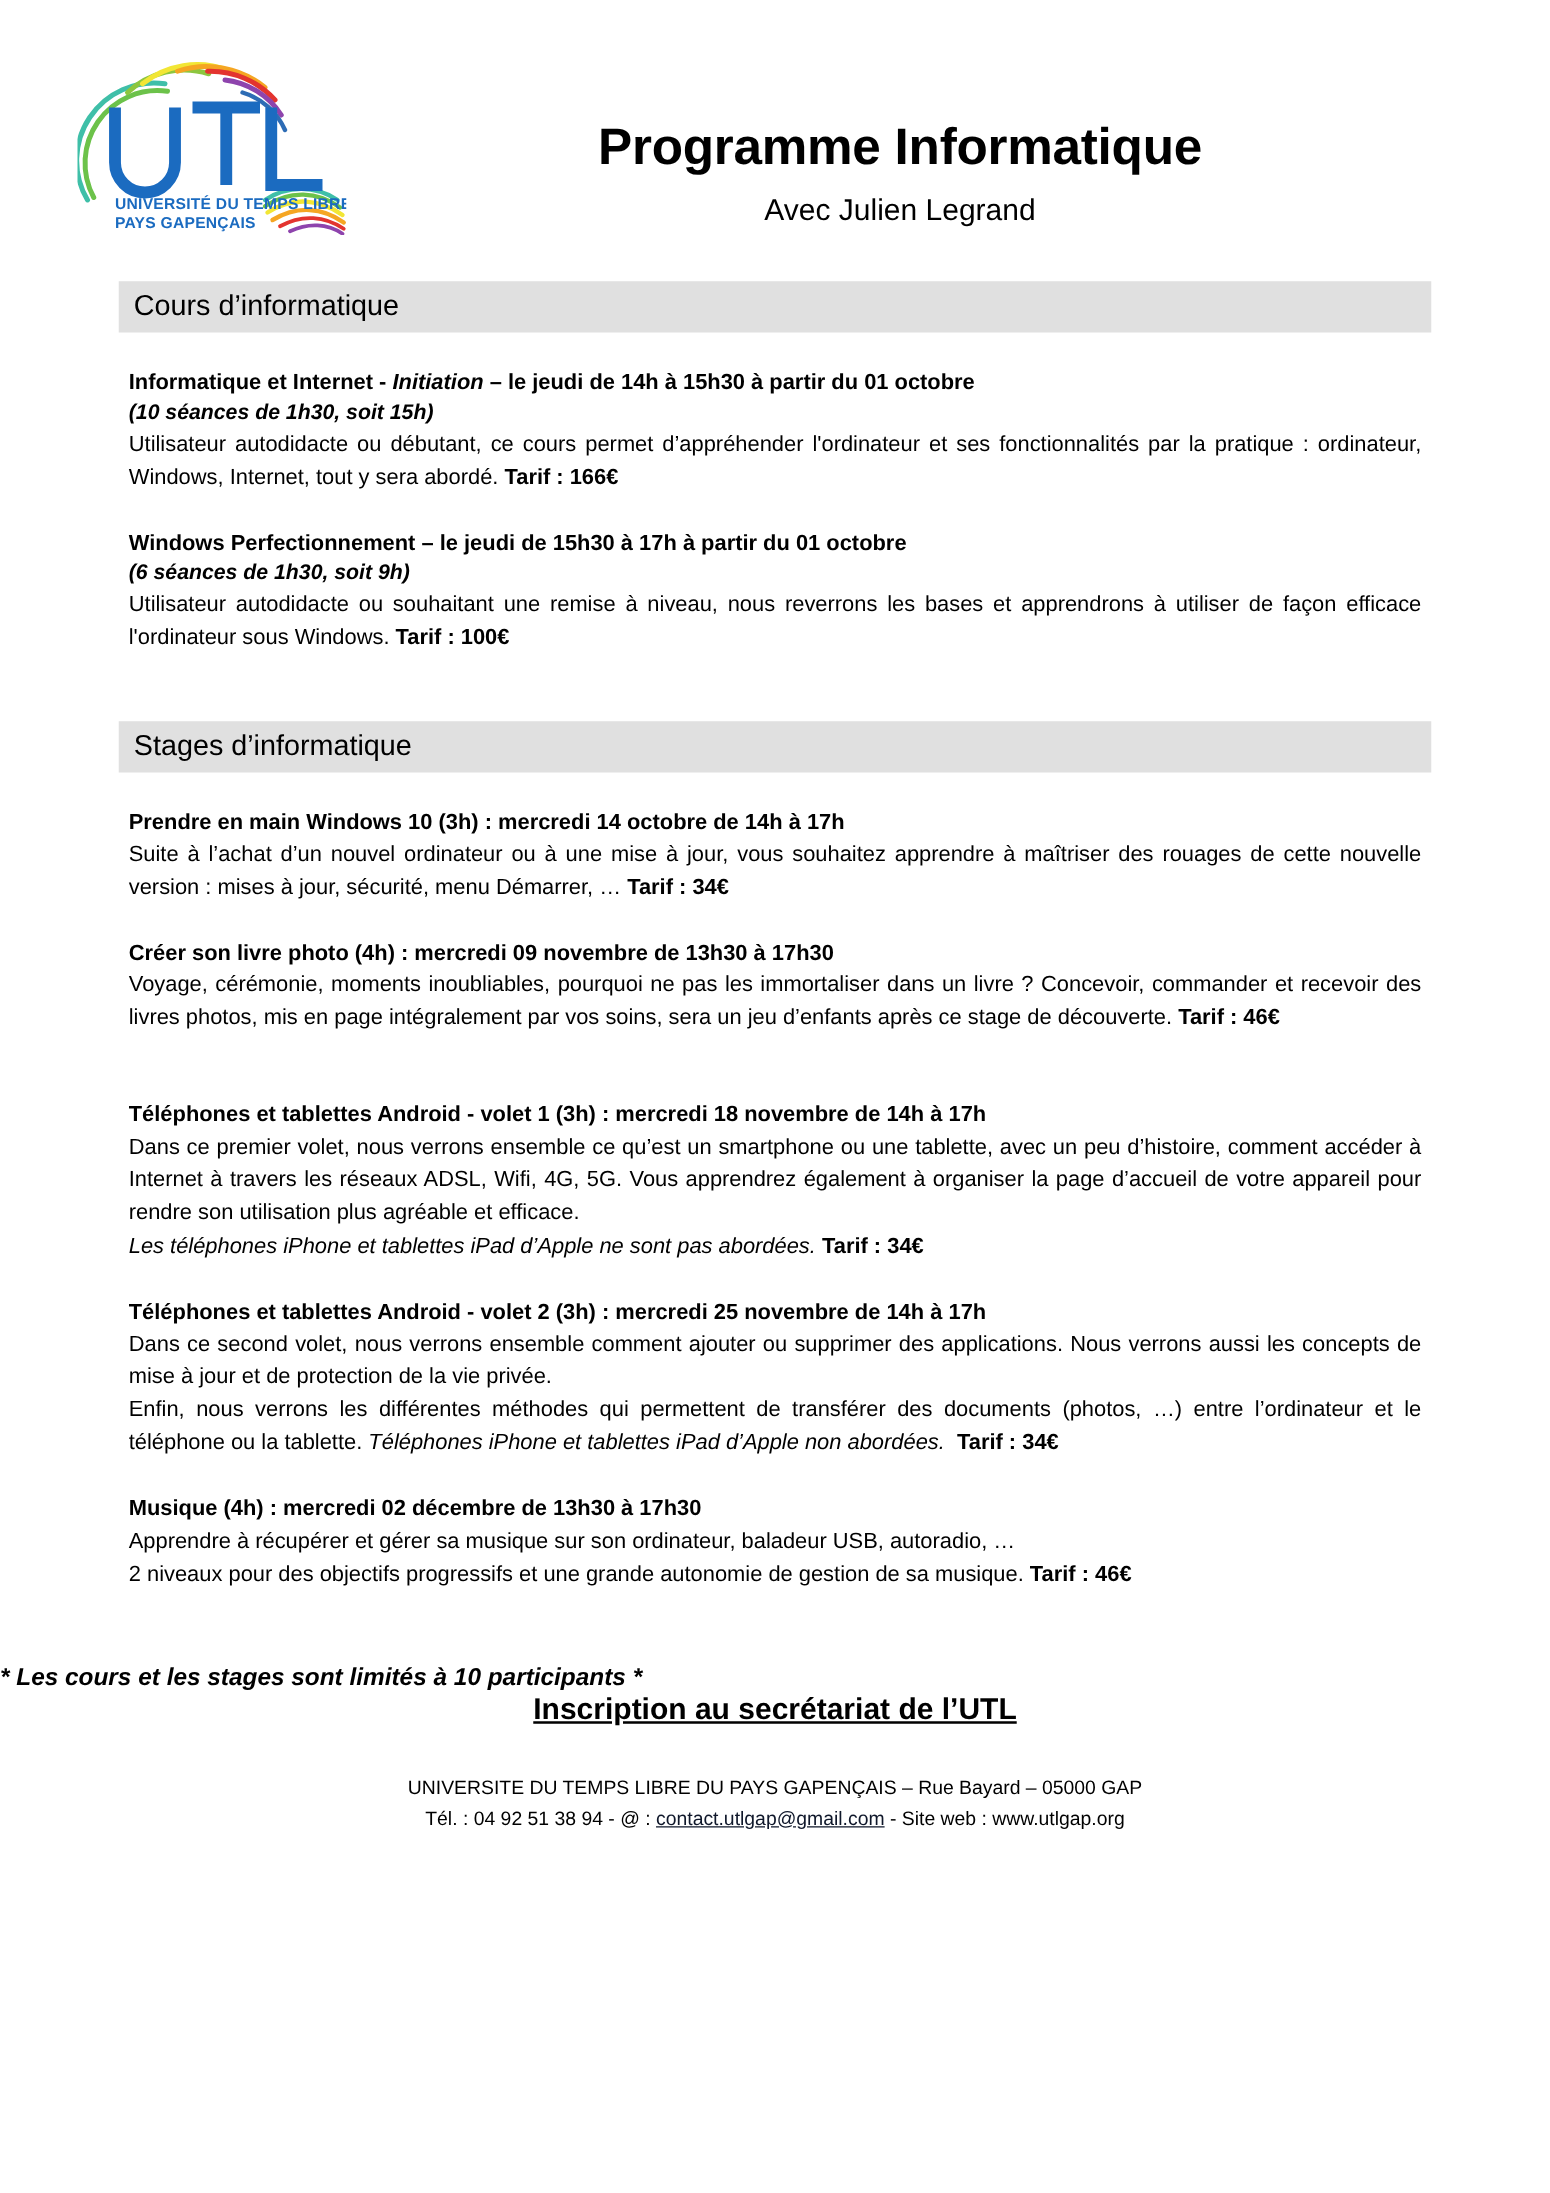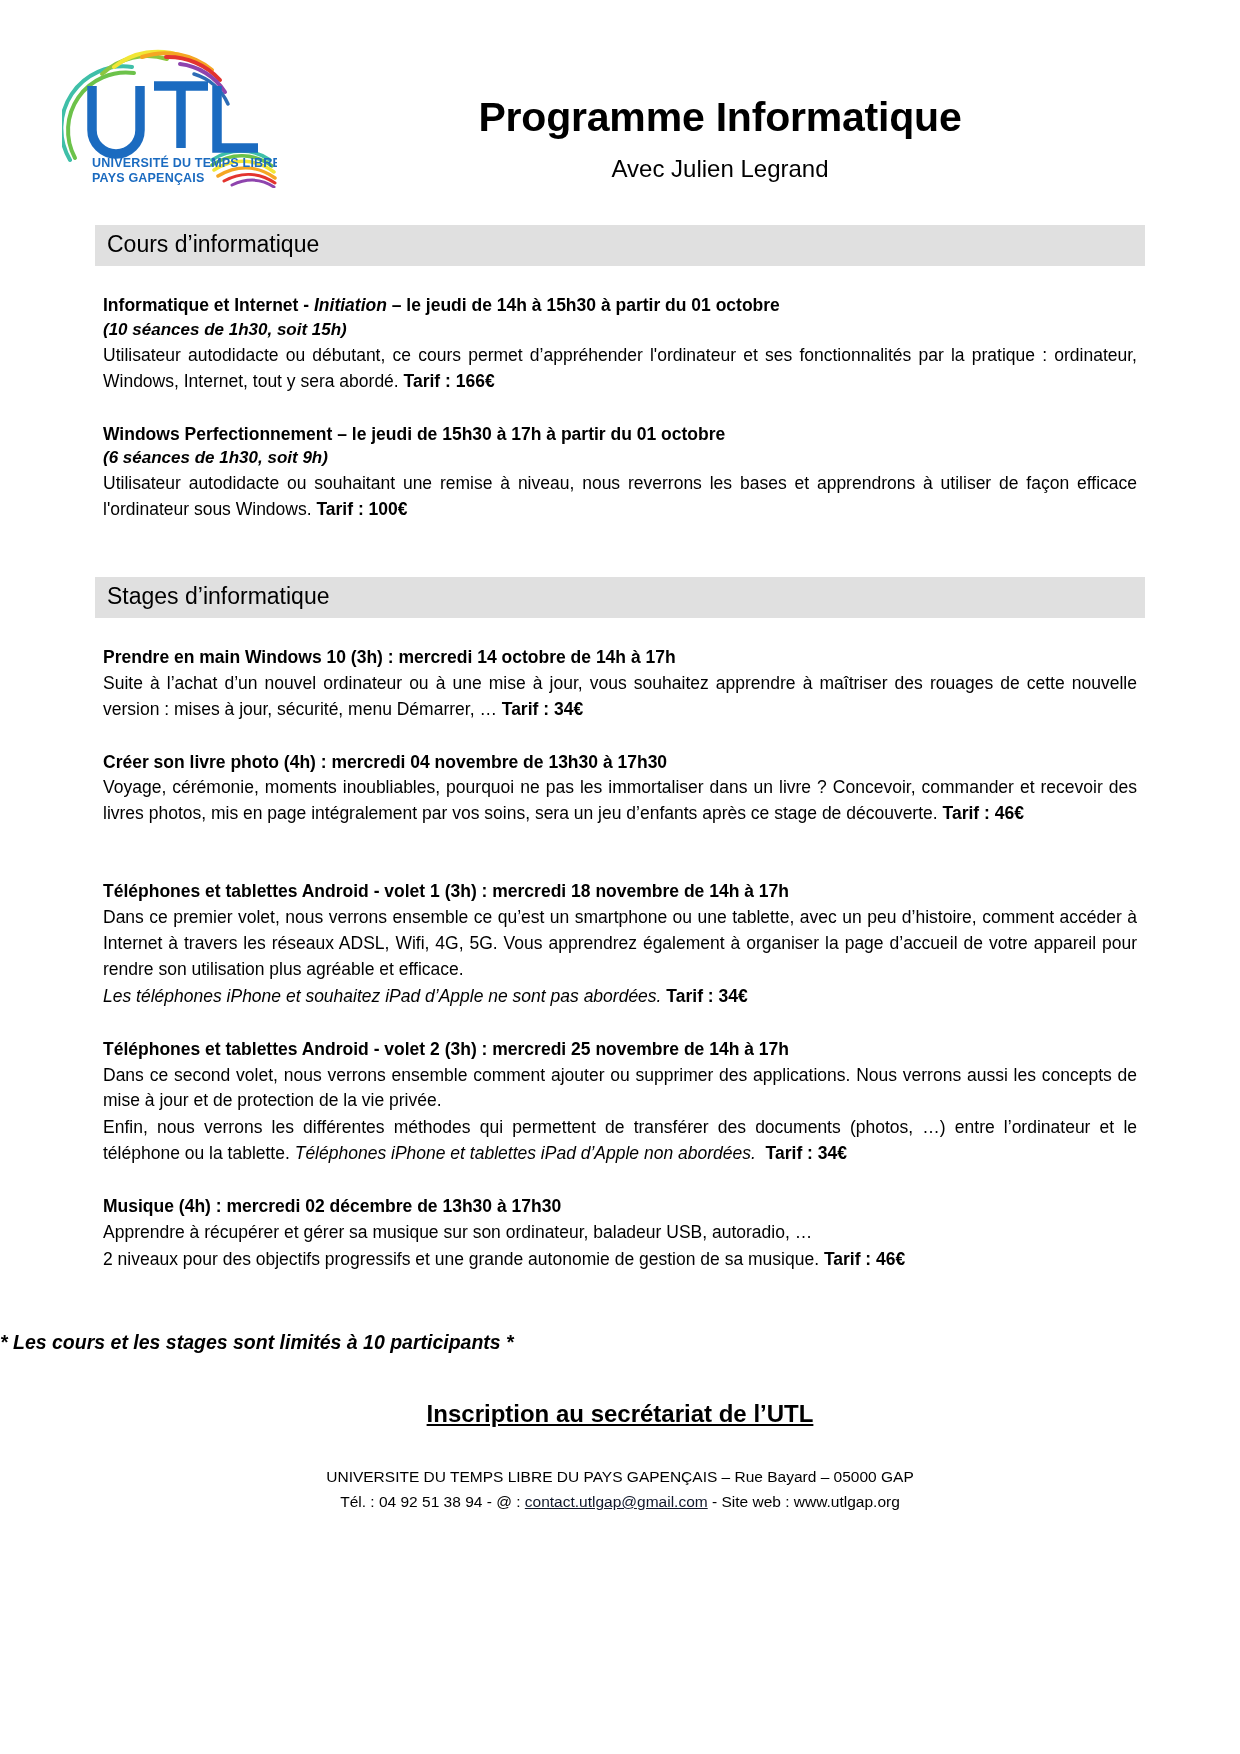--- a/index.html
+++ b/index.html
@@ -102,21 +102,20 @@
     text-align: left;
     font-style: italic;
     font-weight: bold;
     font-size: 19.5px;
     margin-top: 58px;
   }
   .inscription {
     text-align: center;
     font-size: 24px;
     font-weight: bold;
-    margin-top: 46px;
   }
   .inscription span { text-decoration: underline; }
   .footer-lines {
     text-align: center;
     margin-top: 36px;
   }
   .footer-line {
     font-size: 15.5px;
     line-height: 1.62;
   }
@@ -196,30 +195,30 @@
   <div class="section-band">Stages d’informatique</div>
 
   <div class="content">
 
     <div class="block">
       <div class="c-title">Prendre en main Windows 10 (3h) : mercredi 14 octobre de 14h à 17h</div>
       <div class="c-body"><span>Suite à l’achat d’un nouvel ordinateur ou à une mise à jour, vous souhaitez apprendre à maîtriser des rouages de cette nouvelle version : mises à jour, sécurité, menu Démarrer, … </span><b>Tarif : 34€</b></div>
     </div>
 
     <div class="block">
-      <div class="c-title">Créer son livre photo (4h) :  mercredi 04 novembre de 13h30 à 17h30</div>
+      <div class="c-title">Créer son livre photo (4h) :  mercredi 09 novembre de 13h30 à 17h30</div>
       <div class="c-body"><span>Voyage, cérémonie, moments inoubliables, pourquoi ne pas les immortaliser dans un livre ? Concevoir, commander et recevoir des livres photos, mis en page intégralement par vos soins, sera un jeu d’enfants après ce stage de découverte. </span><b>Tarif : 46€</b></div>
     </div>
 
     <div class="spacer-md"></div>
 
     <div class="block tight">
       <div class="c-title">Téléphones et tablettes Android - volet 1 (3h) : mercredi 18 novembre de 14h à 17h</div>
       <div class="c-body">Dans ce premier volet, nous verrons ensemble ce qu’est un smartphone ou une tablette, avec un peu d’histoire, comment accéder à Internet à travers les réseaux ADSL, Wifi, 4G, 5G. Vous apprendrez également à organiser la page d’accueil de votre appareil pour rendre son utilisation plus agréable et efficace.</div>
-      <div class="c-body nojust"><i>Les téléphones iPhone et souhaitez iPad d’Apple ne sont pas abordées.</i> <b>Tarif : 34€</b></div>
+      <div class="c-body nojust"><i>Les téléphones iPhone et tablettes iPad d’Apple ne sont pas abordées.</i> <b>Tarif : 34€</b></div>
     </div>
 
     <div class="block">
       <div class="c-title">Téléphones et tablettes Android - volet 2 (3h) : mercredi 25 novembre de 14h à 17h</div>
       <div class="c-body">Dans ce second volet, nous verrons ensemble comment ajouter ou supprimer des applications. Nous verrons aussi les concepts de mise à jour et de protection de la vie privée.</div>
       <div class="c-body"><span>Enfin, nous verrons les différentes méthodes qui permettent de transférer des documents (photos, …) entre l’ordinateur et le téléphone ou la tablette. </span><i>Téléphones iPhone et tablettes iPad d’Apple non abordées.</i>&nbsp; <b>Tarif : 34€</b></div>
     </div>
 
     <div class="block">
       <div class="c-title">Musique (4h) : mercredi 02 décembre de 13h30 à 17h30</div>

